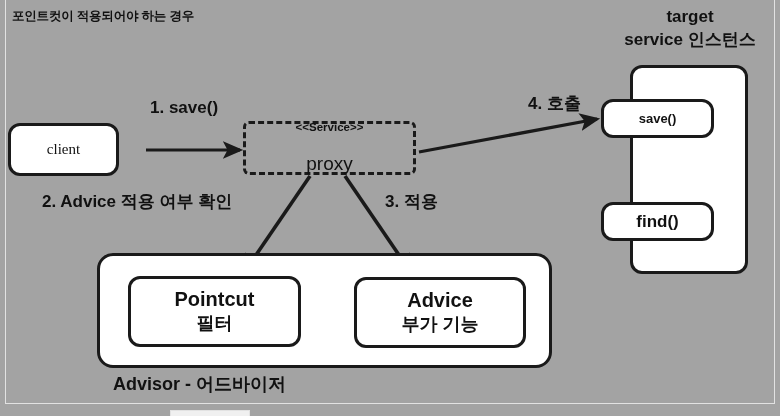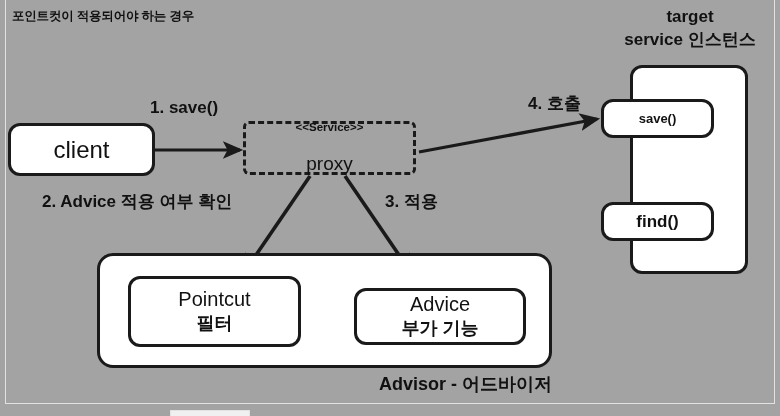--- a/index.html
+++ b/index.html
@@ -67,23 +67,23 @@
     position: absolute;
     left: 600px; top: 6px;
     width: 180px;
     text-align: center;
     font-size: 17px;
     font-weight: bold;
     line-height: 1.35;
   }
   .advisor-caption {
     position: absolute;
-    left: 97px; top: 372px;
+    left: 113px; top: 372px;
     width: 455px;
-    text-align: right;
+    text-align: left;
     font-size: 18px;
     font-weight: bold;
     white-space: nowrap;
   }
 
   .step-label {
     position: absolute;
     font-size: 17px;
     font-weight: bold;
     white-space: nowrap;
@@ -108,22 +108,23 @@
     border: 3px solid #1a1a1a;
     border-radius: 12px;
   }
   .box-dashed {
     border: 3px dashed #1a1a1a;
     border-radius: 6px;
     background: transparent;
   }
 
   #client-box {
-    left: 8px; top: 123px; width: 147px; height: 53px;
-    font-size: 24px;
+    left: 8px; top: 123px; width: 111px; height: 53px;
+    font-size: 15px;
+    font-family: Liberation Serif, serif;
   }
   #proxy-box {
     left: 243px; top: 121px; width: 173px; height: 54px;
     z-index: 3;
   }
   #proxy-box .stereotype { font-size: 11.5px; font-weight: bold; line-height: 1.1; }
   #proxy-box .pname { font-size: 19px; line-height: 1.15; margin-top: 19px; }
 
   #target-container {
     left: 630px; top: 65px; width: 118px; height: 209px;
@@ -152,24 +153,24 @@
     border-radius: 16px;
     background: #ffffff;
     box-sizing: border-box;
     z-index: 1;
   }
   #pointcut-box {
     left: 128px; top: 276px; width: 173px; height: 71px;
     z-index: 2;
   }
   #advice-box {
-    left: 354px; top: 288px; width: 172px; height: 57px;
-    z-index: 2;
-  }
-  .inner-title { font-size: 20px; font-weight: normal; line-height: 1.15; }
+    left: 354px; top: 277px; width: 172px; height: 71px;
+    z-index: 2;
+  }
+  .inner-title { font-size: 20px; font-weight: bold; line-height: 1.15; }
   .inner-sub   { font-size: 18px; font-weight: bold; line-height: 1.2; margin-top: 2px; }
 </style>
 </head>
 <body>
 
 <div id="page">
 
   <div class="frame-left"></div>
   <div class="frame-right"></div>
   <div class="frame-bottom"></div>

